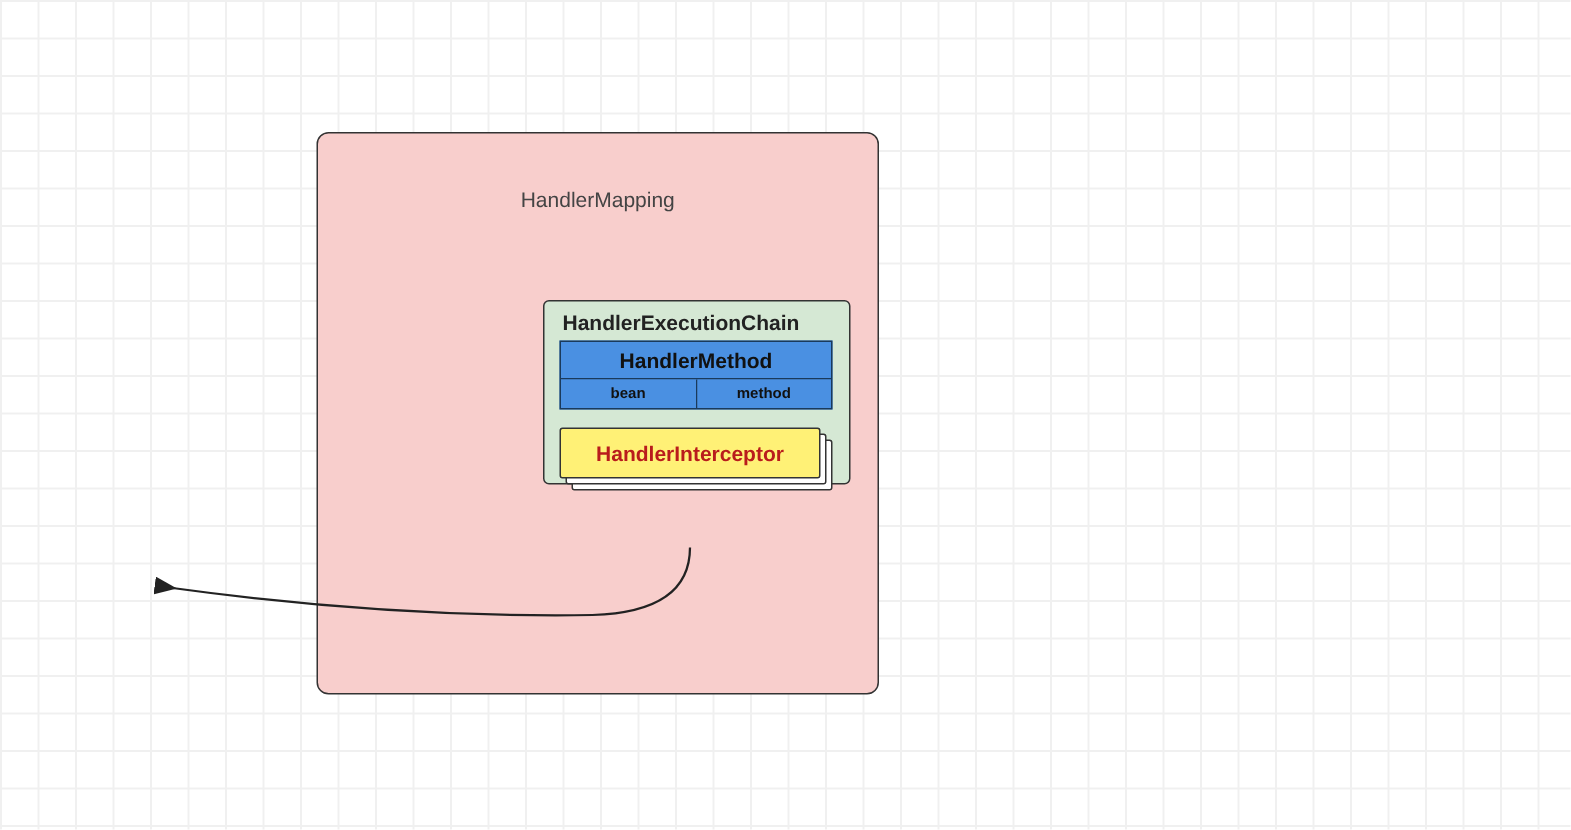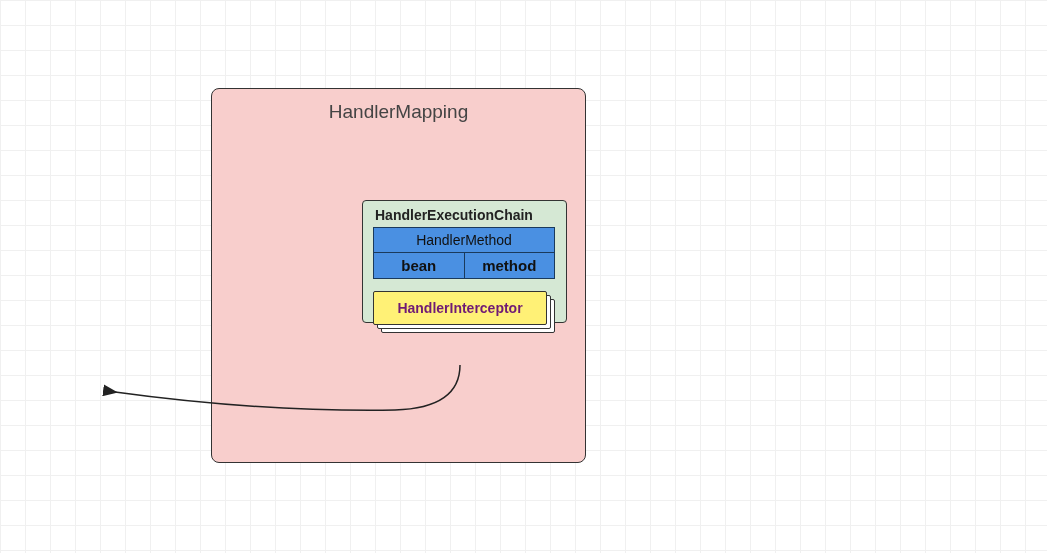--- a/index.html
+++ b/index.html
@@ -20,23 +20,23 @@
       left: 211px;
       top: 88px;
       width: 375px;
       height: 375px;
       background-color: #f8cecc;
       border: 1.5px solid #333;
       border-radius: 8px;
     }
     .outer-title {
       text-align: center;
-      font-size: 19px;
+      font-size: 14px;
       color: #444;
-      margin-top: 12px;
+      margin-top: 36px;
     }
     .exec-chain {
       position: absolute;
       left: 362px;
       top: 200px;
       width: 205px;
       height: 123px;
       background-color: #d5e8d4;
       border: 1.5px solid #333;
       border-radius: 4px;
@@ -50,34 +50,34 @@
       margin-bottom: 4px;
       margin-left: 2px;
     }
     .method-block {
       width: 182px;
       background-color: #4a90e2;
       border: 1.5px solid #1a3a5c;
     }
     .method-title {
       text-align: center;
-      font-weight: normal;
+      font-weight: bold;
       font-size: 14px;
       color: #111;
       padding: 4px 0;
       border-bottom: 1.5px solid #1a3a5c;
     }
     .method-row {
       display: flex;
     }
     .method-cell {
       flex: 1;
       text-align: center;
       font-weight: bold;
-      font-size: 15px;
+      font-size: 10px;
       color: #111;
       padding: 4px 0;
       background-color: #4a90e2;
     }
     .method-cell:first-child {
       border-right: 1.5px solid #1a3a5c;
     }
     .interceptor-stack {
       position: relative;
       margin-top: 12px;
@@ -105,21 +105,21 @@
       left: 0; top: 0;
       width: 174px; height: 34px;
       background: #fff176;
       border: 1.5px solid #333;
       border-radius: 2px;
       display: flex;
       align-items: center;
       justify-content: center;
       font-weight: bold;
       font-size: 14px;
-      color: #701a75;
+      color: #b91c1c;
     }
     .arrow-svg {
       position: absolute;
       left: 0;
       top: 0;
       width: 1047px;
       height: 553px;
       pointer-events: none;
     }
   </style>

